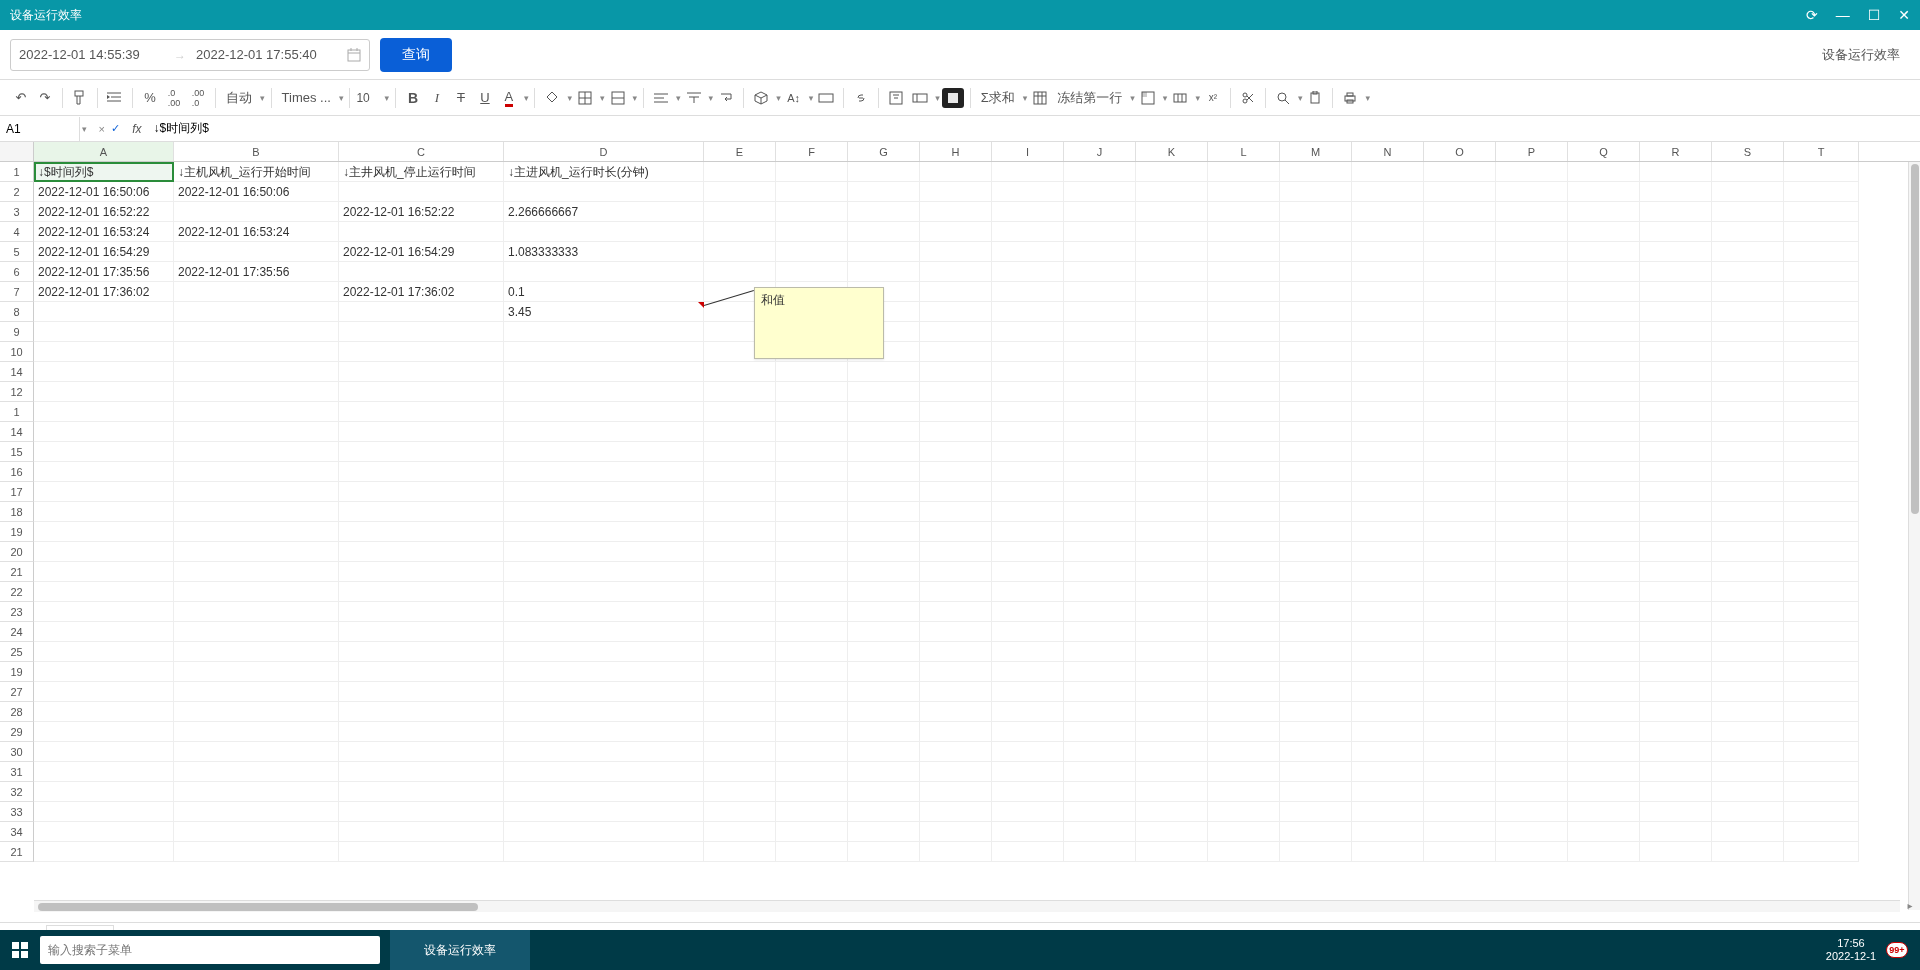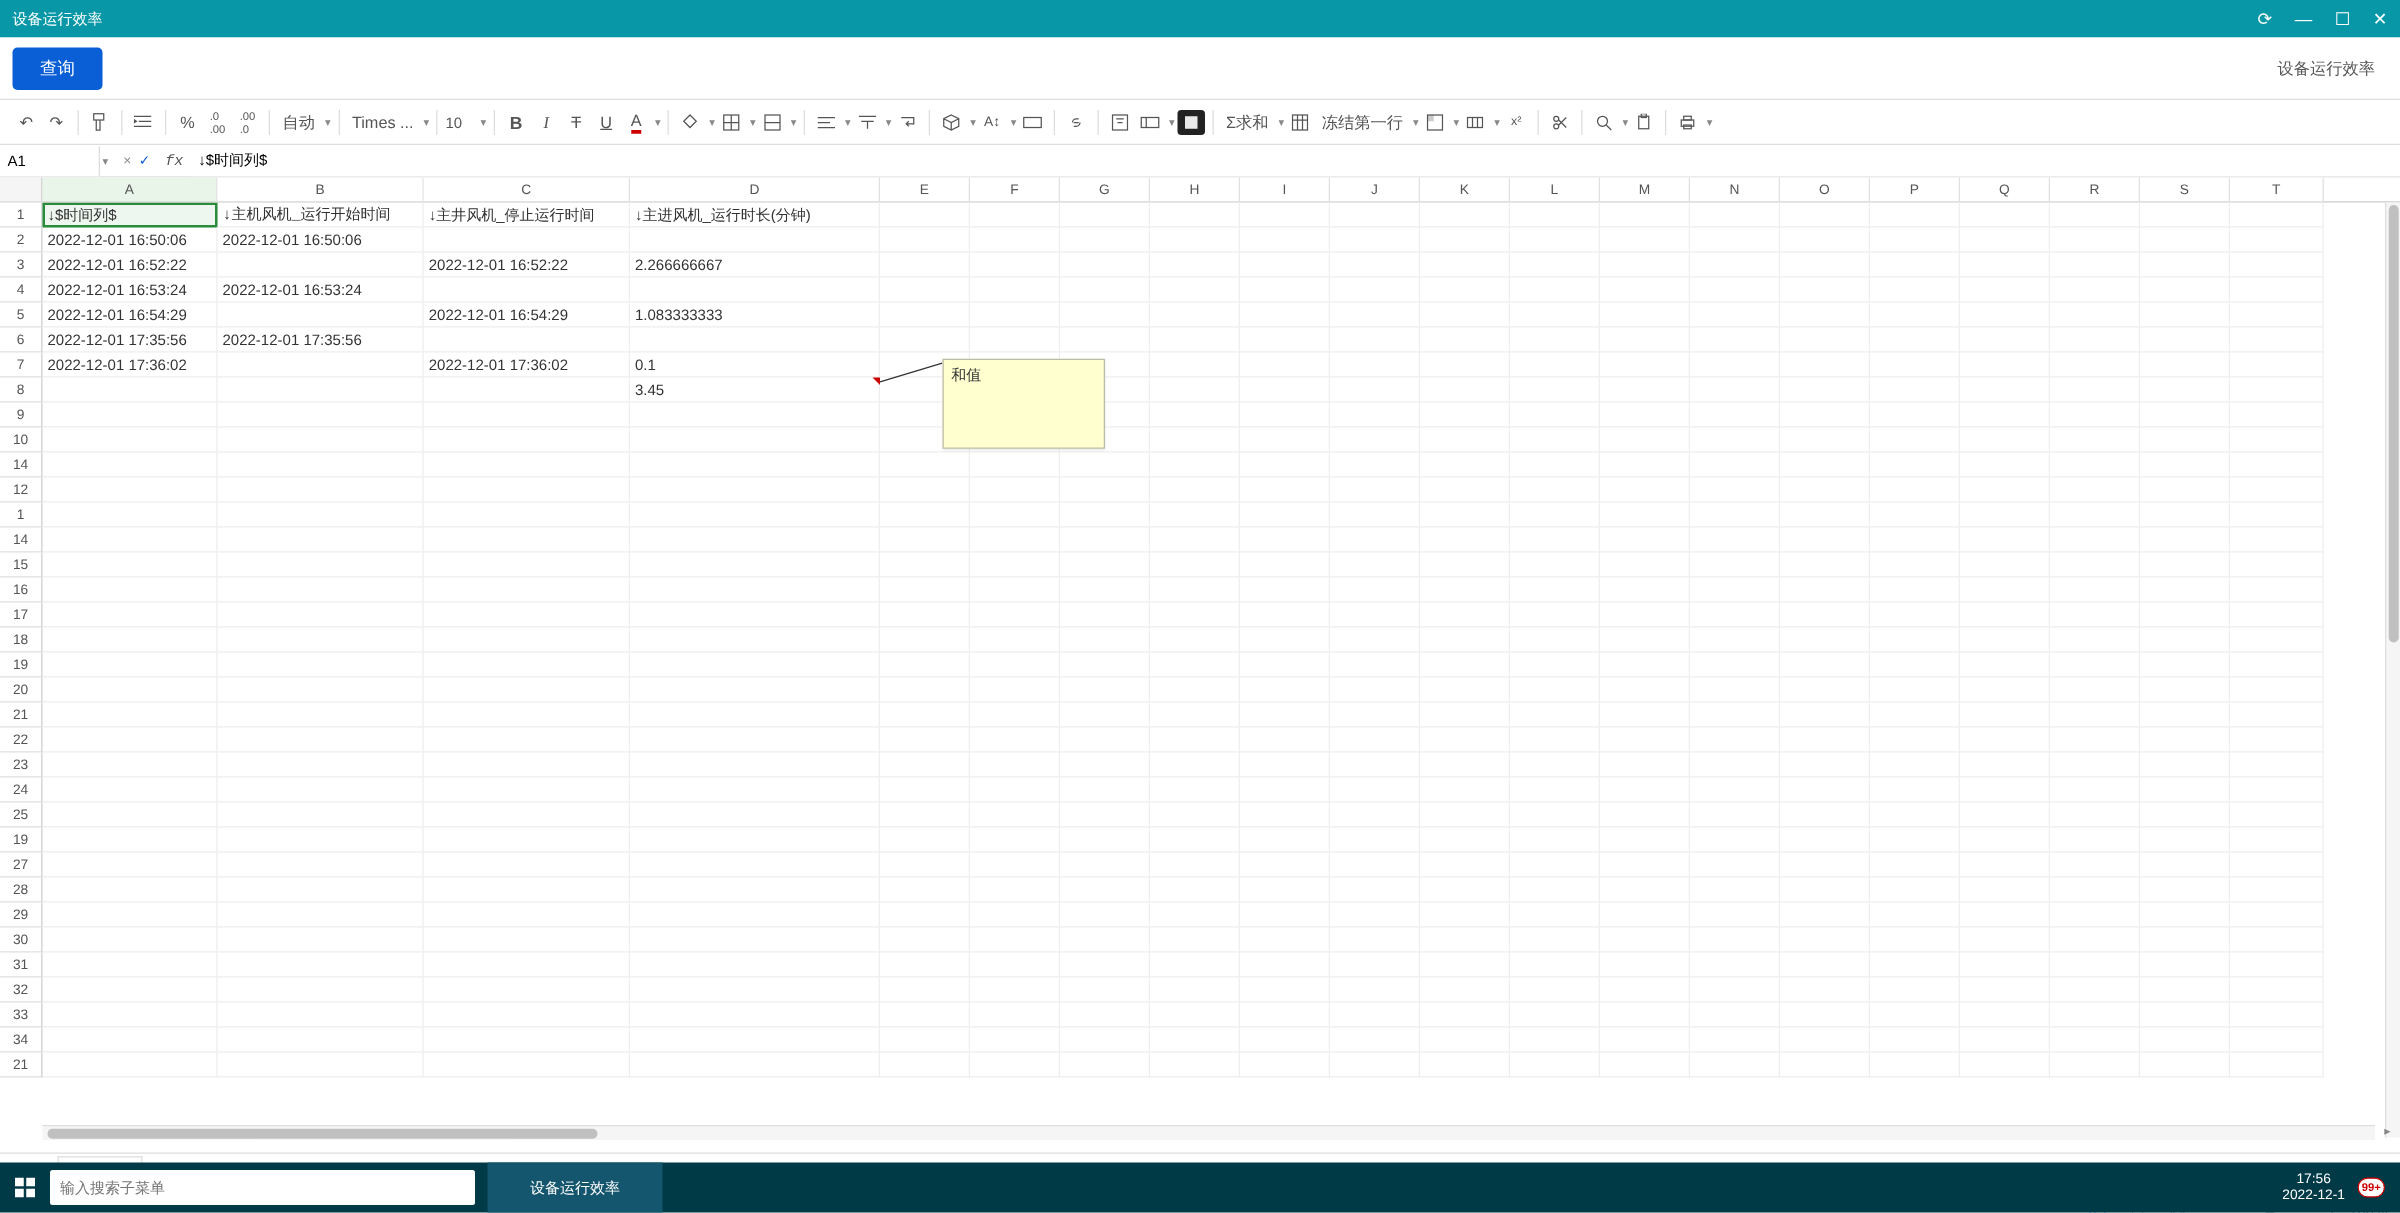--- a/index.html
+++ b/index.html
@@ -27,21 +27,21 @@
 .tb-sep { width: 1px; height: 20px; background: #ddd; margin: 0 4px; }
 .tb-dd { color: #888; font-size: 9px; margin-left: 2px; }
 .tb-text { font-size: 13px; color: #555; padding: 0 4px; }
 .fontsize-input { width: 24px; border: none; font-size: 12px; text-align: left; color: #555; }
 
 .formula-bar { height: 26px; display: flex; align-items: center; border-bottom: 1px solid #ddd; }
 .name-box { width: 80px; height: 24px; border: none; border-right: 1px solid #ddd; padding: 0 6px; font-size: 12px; }
 .fb-btns { display: flex; align-items: center; padding: 0 6px; gap: 6px; }
 .fb-btn { color: #888; cursor: pointer; font-size: 11px; }
 .fb-btn.accept { color: #0a5fd7; }
-.fb-fx { font-style: italic; font-family: Liberation Mono, monospace; font-size: 12px; color: #555; margin: 16px 6px; }
+.fb-fx { font-style: italic; font-family: Liberation Sans, sans-serif; font-size: 12px; color: #555; margin: 16px 6px; }
 .formula-input { flex: 1; border: none; outline: none; padding: 0 6px; font-size: 12px; height: 24px; }
 
 .grid-area { position: relative; height: 780px; overflow: hidden; }
 .col-headers { display: flex; height: 20px; border-bottom: 1px solid #ccc; background: #fff; }
 .corner-cell { width: 34px; border-right: 1px solid #ccc; background: #f5f5f5; }
 .col-h { border-right: 1px solid #e0e0e0; text-align: center; font-size: 11px; color: #555; line-height: 20px; background: #fff; }
 .col-h.selected { background: #e8f5e8; }
 
 .grid-body { display: flex; height: 738px; overflow: hidden; }
 .row-headers { width: 34px; background: #fff; }
@@ -94,20 +94,33 @@
   <div class="titlebar-title">设备运行效率</div>
   <div class="titlebar-controls">
     <span>⟳</span>
     <span>—</span>
     <span>☐</span>
     <span>✕</span>
   </div>
 </div>
 
 <div class="query-bar">
+  <div class="date-range">
+    <input value="2022-12-01 14:55:39" style="">
+    <span class="date-arrow">→</span>
+    <input value="2022-12-01 17:55:40" style="">
+    <span class="date-cal-icon">
+      <svg width="14" height="14" viewBox="0 0 14 14">
+          <rect x="1" y="2" width="12" height="11" fill="none" stroke="#aaa"></rect>
+          <line x1="1" y1="5" x2="13" y2="5" stroke="#aaa"></line>
+          <line x1="4" y1="0" x2="4" y2="3" stroke="#aaa"></line>
+          <line x1="10" y1="0" x2="10" y2="3" stroke="#aaa"></line>
+        </svg>
+    </span>
+  </div>
   <button class="query-btn">查询</button>
   <div class="spacer"></div>
   <div class="right-label">设备运行效率</div>
 </div>
 
 <div class="toolbar">
   <span class="tb-btn">↶</span>
   <span class="tb-btn">↷</span>
   <span class="tb-sep"></span>
   <span class="tb-btn">
@@ -365,21 +378,21 @@
         <div class="row-h">30</div>
         <div class="row-h">31</div>
         <div class="row-h">32</div>
         <div class="row-h">33</div>
         <div class="row-h">34</div>
         <div class="row-h">21</div>
       </div>
     <div class="cells" id="cells">
         <div class="row">
           <div class="cell selected" style="width: 140px;">↓$时间列$</div>
-          <div class="cell" style="width: 165px; font-family: Liberation Mono, monospace;">↓主机风机_运行开始时间</div>
+          <div class="cell" style="width: 165px;">↓主机风机_运行开始时间</div>
           <div class="cell" style="width: 165px;">↓主井风机_停止运行时间</div>
           <div class="cell" style="width: 200px;">↓主进风机_运行时长(分钟)</div>
           <div class="cell" style="width: 72px;"></div>
           <div class="cell" style="width: 72px;"></div>
           <div class="cell" style="width: 72px;"></div>
           <div class="cell" style="width: 72px;"></div>
           <div class="cell" style="width: 72px;"></div>
           <div class="cell" style="width: 72px;"></div>
           <div class="cell" style="width: 72px;"></div>
           <div class="cell" style="width: 72px;"></div>

